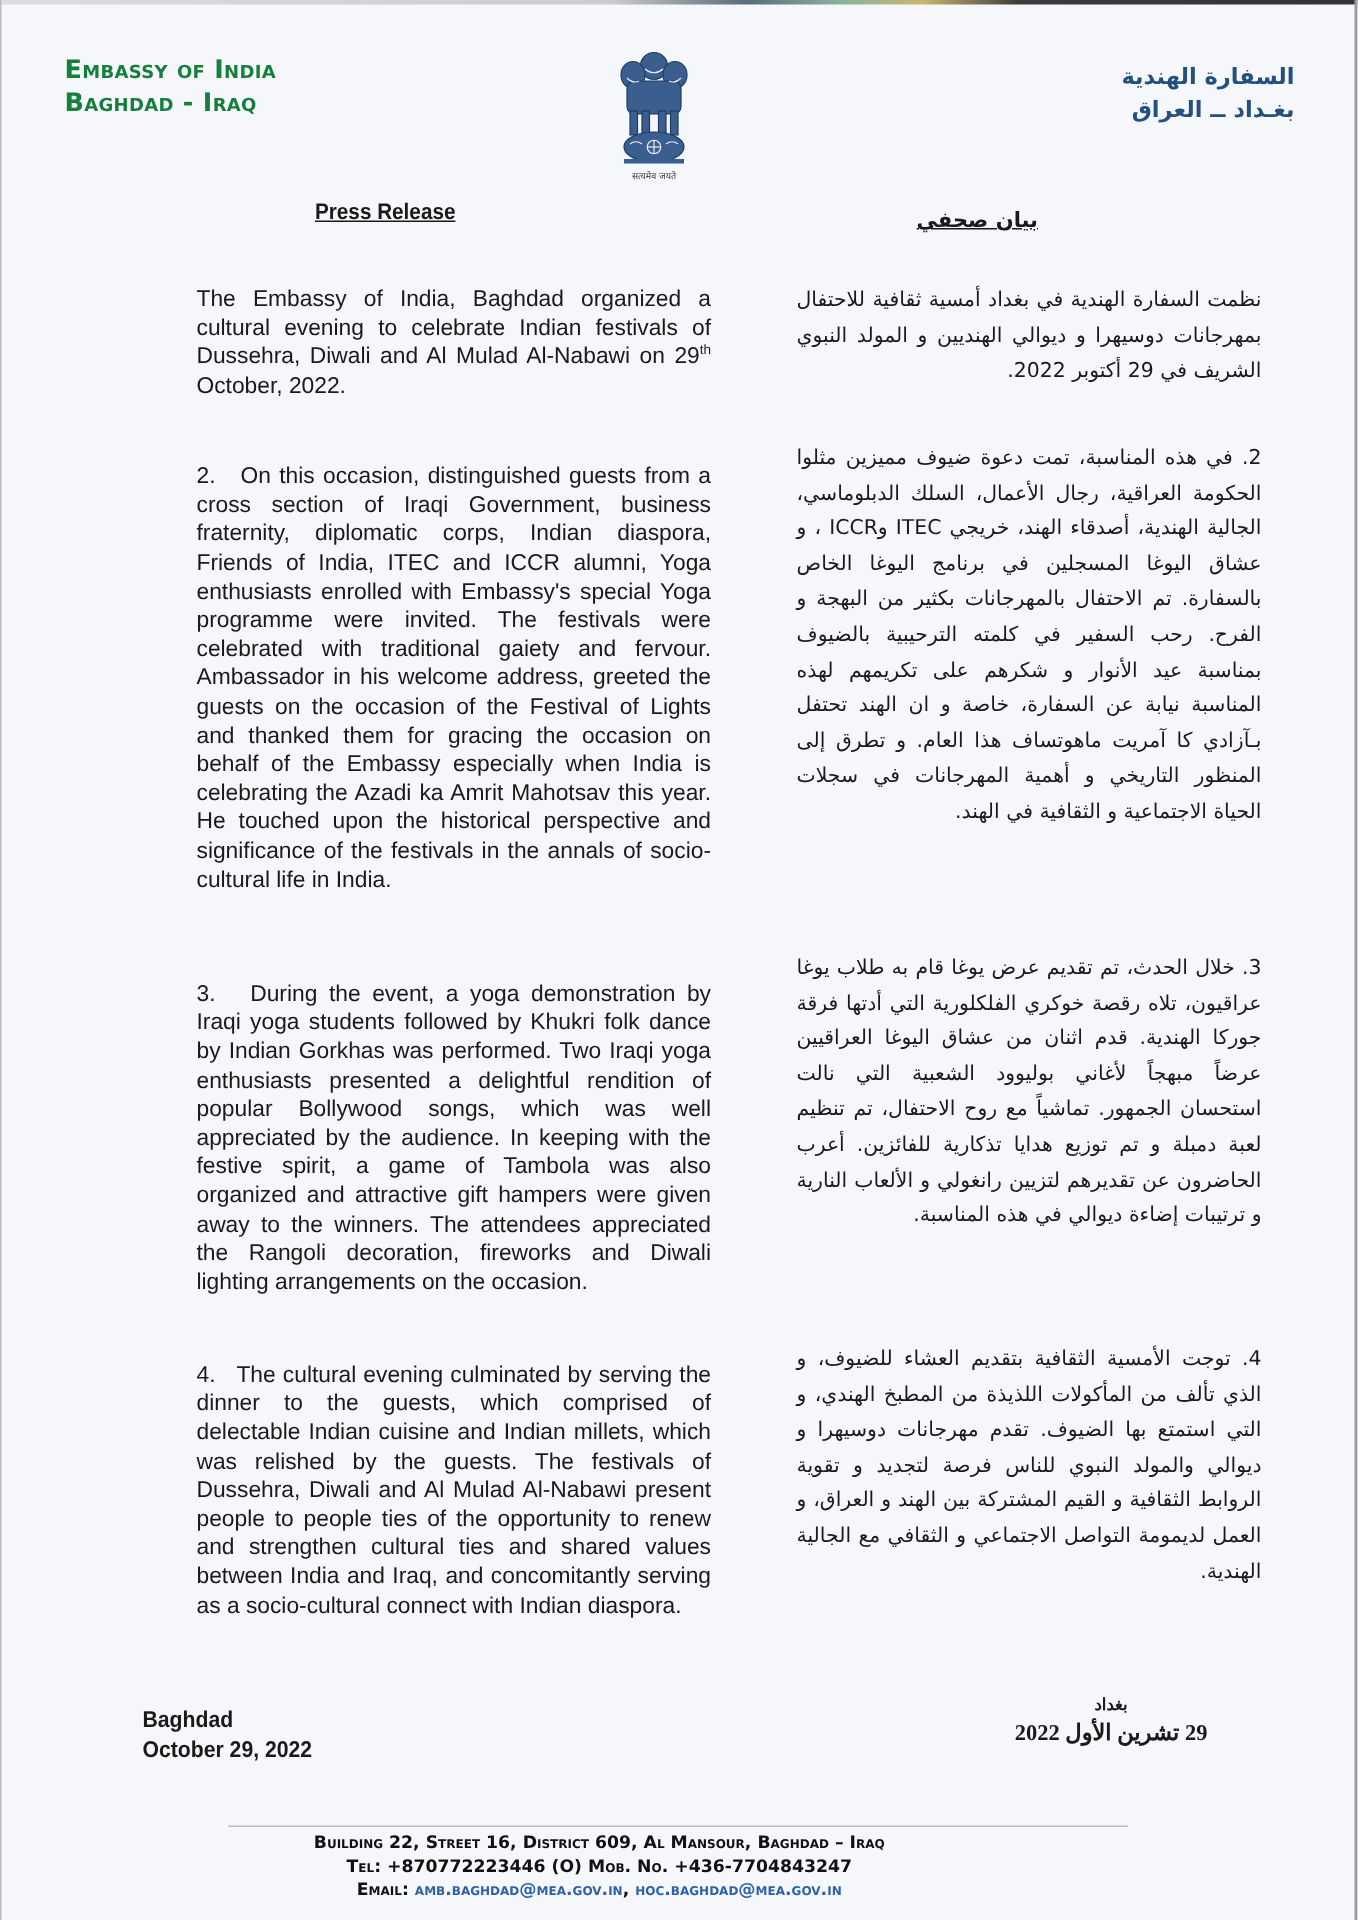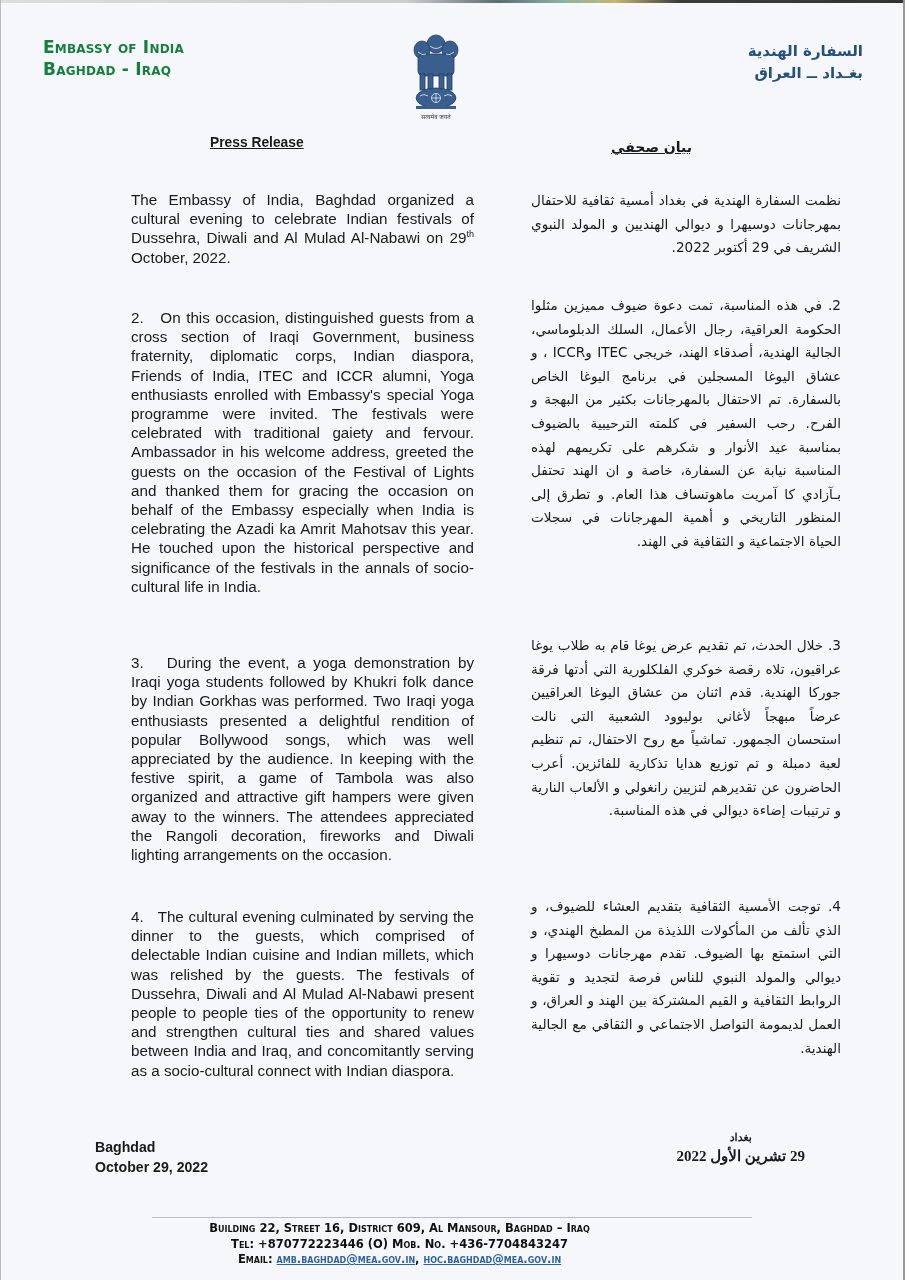--- a/index.html
+++ b/index.html
@@ -157,21 +157,20 @@
     text-align: center;
     font-family: "DejaVu Sans", sans-serif;
     font-weight: bold;
     font-size: 11.5px;
     line-height: 15.5px;
     font-variant: small-caps;
     color: #111;
   }
   .footer a {
     color: #2d62a8;
-    text-decoration: underline;
     margin-top: 24px;
   }
 </style>
 </head>
 <body>
 
 <div class="scan-edge"></div>
 <div class="scan-side-left"></div>
 <div class="scan-side-right"></div>
 

